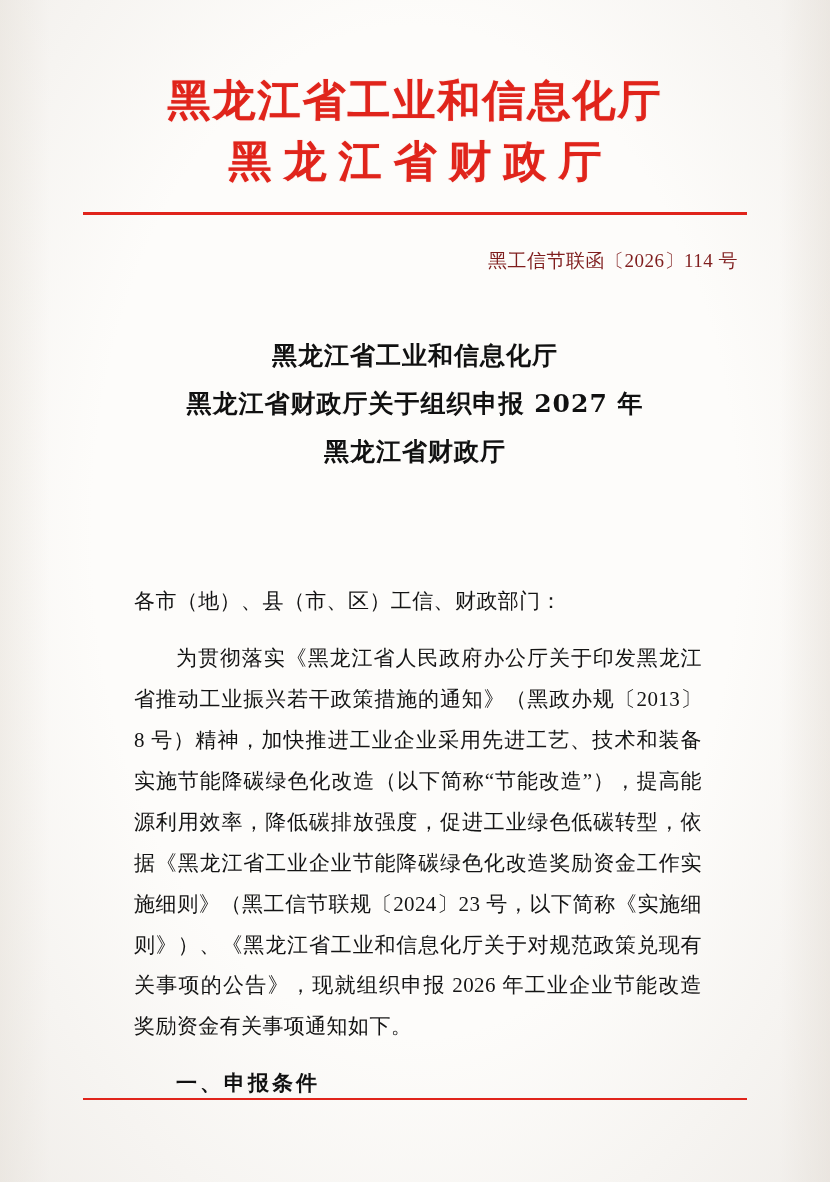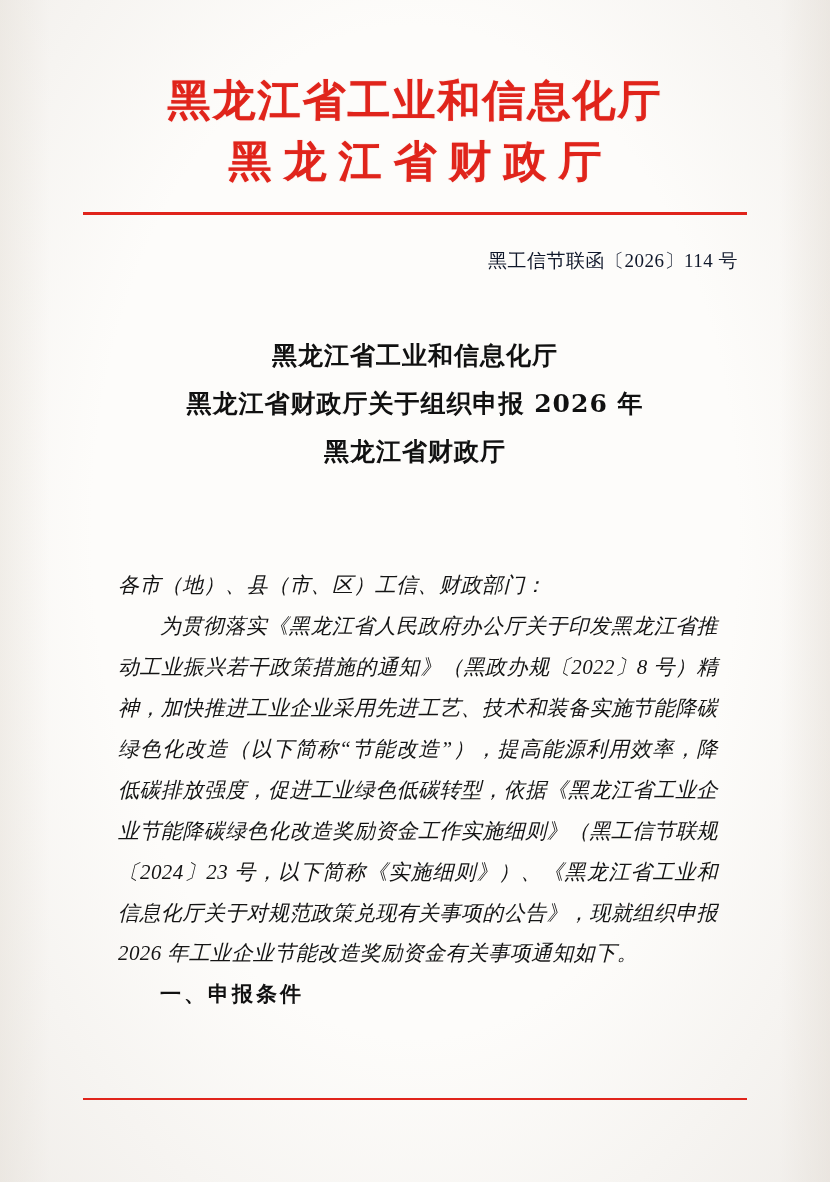--- a/index.html
+++ b/index.html
@@ -64,21 +64,21 @@
     height: 3px;
     background: #e0241b;
   }
 
   
   .doc-number {
     position: absolute;
     right: 92px;
     top: 248px;
     font-size: 19px;
-    color: #0f172a;
+    color: #7f1d1d;
     letter-spacing: 0.5px;
     font-family: "Liberation Serif", serif;
   }
 
   
   .title-block {
     position: absolute;
     left: 0;
     top: 332px;
     width: 830px;
@@ -99,35 +99,34 @@
     left: 118px;
     top: 565px;
     width: 600px;
   }
   .para {
     font-size: 21px;
     line-height: 1.95;
     color: #141414;
     text-align: justify;
     letter-spacing: 0.4px;
-    margin: 0;
-    font-style: italic;
+    margin: 16px;
   }
   .para.indent {
     text-indent: 42px;
   }
   .heading {
     font-size: 21px;
     line-height: 1.95;
     color: #111;
     font-weight: bold;
     text-indent: 42px;
     letter-spacing: 3px;
     font-family: "DejaVu Serif", "Liberation Serif", serif;
-    margin: 0;
+    margin: 16px;
   }
 
   
   .footer-rule {
     position: absolute;
     left: 83px;
     top: 1098px;
     width: 664px;
     height: 2px;
     background: #e0241b;
@@ -145,26 +144,26 @@
       <div class="letterhead-line l1">黑龙江省工业和信息化厅</div>
       <div class="letterhead-line l2">黑龙江省财政厅</div>
     </div>
 
     <div class="red-rule"></div>
 
     <div class="doc-number">黑工信节联函〔2026〕114 号</div>
 
     <div class="title-block">
       <div class="title-line">黑龙江省工业和信息化厅</div>
-      <div class="title-line">黑龙江省财政厅关于组织申报 2026 年</div>
+      <div class="title-line">黑龙江省财政厅关于组织申报 2027 年</div>
       <div class="title-line">黑龙江省财政厅</div>
     </div>
 
     <div class="body-block">
       <p class="para">各市（地）、县（市、区）工信、财政部门：</p>
-      <p class="para indent">为贯彻落实《黑龙江省人民政府办公厅关于印发黑龙江省推动工业振兴若干政策措施的通知》（黑政办规〔2022〕8 号）精神，加快推进工业企业采用先进工艺、技术和装备实施节能降碳绿色化改造（以下简称“节能改造”），提高能源利用效率，降低碳排放强度，促进工业绿色低碳转型，依据《黑龙江省工业企业节能降碳绿色化改造奖励资金工作实施细则》（黑工信节联规〔2024〕23 号，以下简称《实施细则》）、《黑龙江省工业和信息化厅关于对规范政策兑现有关事项的公告》，现就组织申报 2026 年工业企业节能改造奖励资金有关事项通知如下。</p>
+      <p class="para indent">为贯彻落实《黑龙江省人民政府办公厅关于印发黑龙江省推动工业振兴若干政策措施的通知》（黑政办规〔2013〕8 号）精神，加快推进工业企业采用先进工艺、技术和装备实施节能降碳绿色化改造（以下简称“节能改造”），提高能源利用效率，降低碳排放强度，促进工业绿色低碳转型，依据《黑龙江省工业企业节能降碳绿色化改造奖励资金工作实施细则》（黑工信节联规〔2024〕23 号，以下简称《实施细则》）、《黑龙江省工业和信息化厅关于对规范政策兑现有关事项的公告》，现就组织申报 2026 年工业企业节能改造奖励资金有关事项通知如下。</p>
       <p class="heading">一、申报条件</p>
     </div>
 
     <div class="footer-rule"></div>
 
   </div>
 </div>
 
 </body></html>

